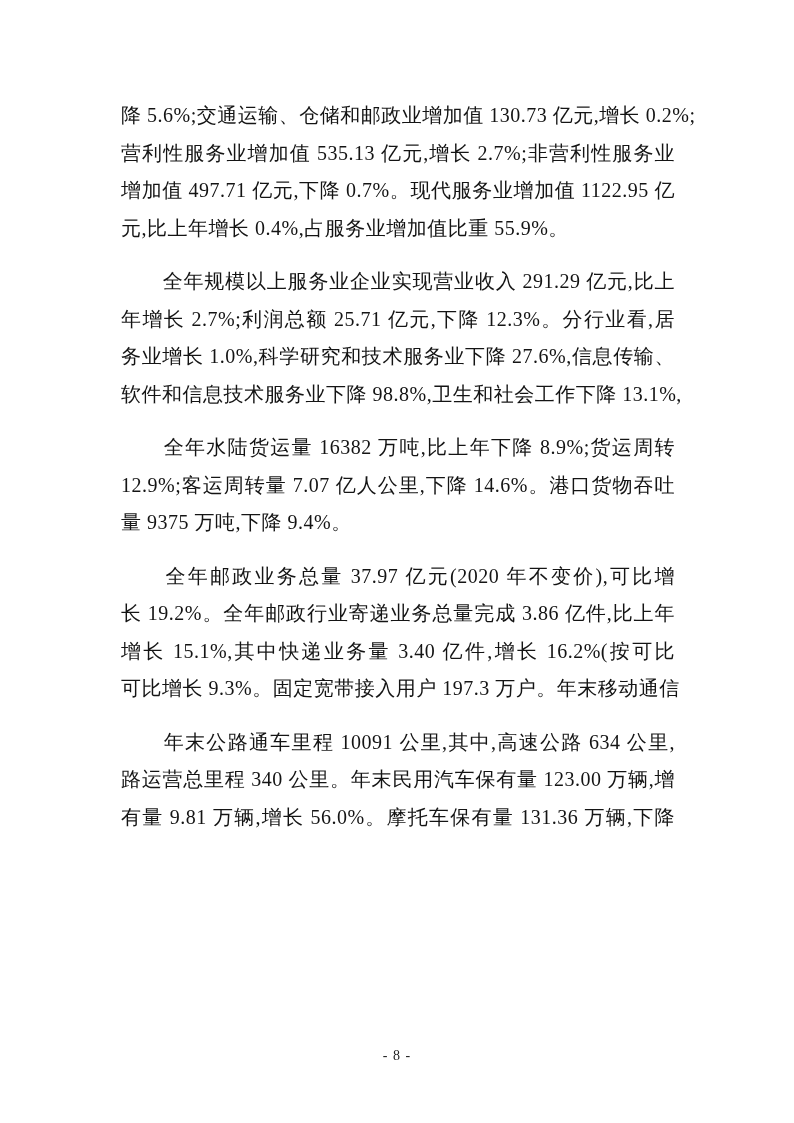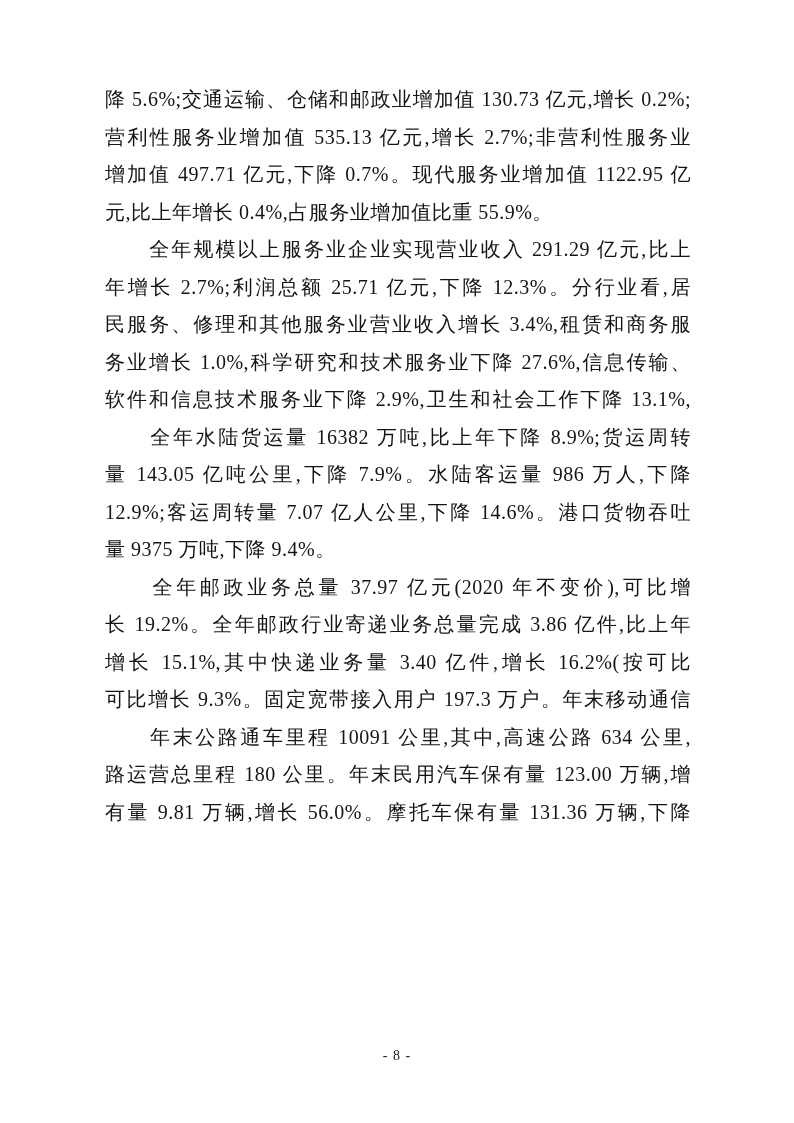--- a/index.html
+++ b/index.html
@@ -19,21 +19,21 @@
   .text-block {
     position: absolute;
     left: 105px;
     top: 81px;
     width: 586px;
     font-size: 20px;
     line-height: 37.5px;
     letter-spacing: 0.5px;
   }
   .paragraph {
-    margin: 0;
+    margin: 16px;
     padding: 0;
   }
   .line {
     text-align: justify;
     text-align-last: justify;
     white-space: nowrap;
     overflow: visible;
   }
   .line.last {
     text-align: left;
@@ -57,38 +57,36 @@
   <div class="text-block">
       <div class="paragraph">
         <div class="line">降 5.6%;交通运输、仓储和邮政业增加值 130.73 亿元,增长 0.2%;</div>
         <div class="line">营利性服务业增加值 535.13 亿元,增长 2.7%;非营利性服务业</div>
         <div class="line">增加值 497.71 亿元,下降 0.7%。现代服务业增加值 1122.95 亿</div>
         <div class="line last">元,比上年增长 0.4%,占服务业增加值比重 55.9%。</div>
       </div>
       <div class="paragraph">
         <div class="line">　　全年规模以上服务业企业实现营业收入 291.29 亿元,比上</div>
         <div class="line">年增长 2.7%;利润总额 25.71 亿元,下降 12.3%。分行业看,居</div>
-        <div class="line">民服务、修理和其他服务业营业收入增长 3.4%,租赁和商务服</div>
         <div class="line">务业增长 1.0%,科学研究和技术服务业下降 27.6%,信息传输、</div>
-        <div class="line">软件和信息技术服务业下降 2.9%,卫生和社会工作下降 13.1%,</div>
+        <div class="line">软件和信息技术服务业下降 98.8%,卫生和社会工作下降 13.1%,</div>
       </div>
       <div class="paragraph">
         <div class="line">　　全年水陆货运量 16382 万吨,比上年下降 8.9%;货运周转</div>
-        <div class="line">量 143.05 亿吨公里,下降 7.9%。水陆客运量 986 万人,下降</div>
         <div class="line">12.9%;客运周转量 7.07 亿人公里,下降 14.6%。港口货物吞吐</div>
         <div class="line last">量 9375 万吨,下降 9.4%。</div>
       </div>
       <div class="paragraph">
         <div class="line">　　全年邮政业务总量 37.97 亿元(2020 年不变价),可比增</div>
         <div class="line">长 19.2%。全年邮政行业寄递业务总量完成 3.86 亿件,比上年</div>
         <div class="line">增长 15.1%,其中快递业务量 3.40 亿件,增长 16.2%(按可比</div>
         <div class="line">可比增长 9.3%。固定宽带接入用户 197.3 万户。年末移动通信</div>
       </div>
       <div class="paragraph">
         <div class="line">　　年末公路通车里程 10091 公里,其中,高速公路 634 公里,</div>
-        <div class="line">路运营总里程 180 公里。年末民用汽车保有量 123.00 万辆,增</div>
+        <div class="line">路运营总里程 340 公里。年末民用汽车保有量 123.00 万辆,增</div>
         <div class="line">有量 9.81 万辆,增长 56.0%。摩托车保有量 131.36 万辆,下降</div>
       </div>
     </div>
   <div class="footer">
     <span>- 8 -</span>
   </div>
 </div>
 
 </body></html>

